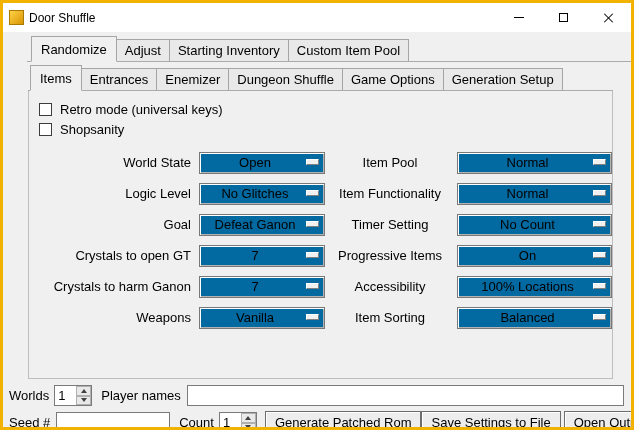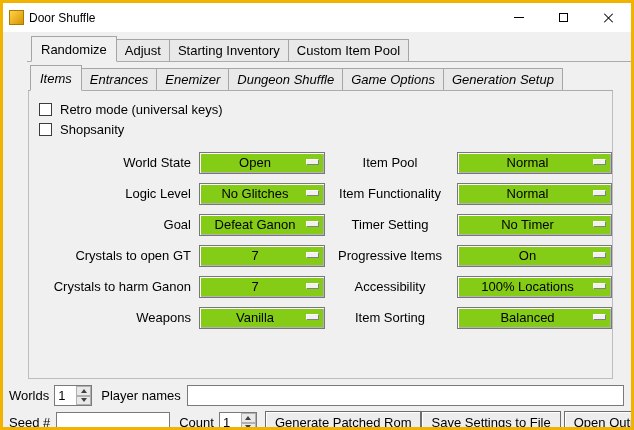--- a/index.html
+++ b/index.html
@@ -39,42 +39,42 @@
     border:1px solid #a5a5a5; border-bottom:none;
     margin-right:0; position:relative; white-space:nowrap; cursor:default;
   }
   .tab + .tab{ margin-left:-1px; }
   .tab.selected{
     background:#f0f0f0; padding:5px 9px 4px 9px;
     margin-bottom:-1px; border-bottom:1px solid #f0f0f0; z-index:2;
   }
 
   .inner-wrap{ margin:3px 18px 0 25px; }
-  .tabs.inner{ padding:0 0 0 2px;font-style:italic; }
+  .tabs.inner{ padding:0 0 0 2px; }
 
   .pane{
     border:1px solid #bdbdbd; border-top:none;
     height:288px; background:#f0f0f0; padding-top:8px;
   }
 
   
   .cb-row{ display:flex; align-items:center; height:20px; margin:0 0 0 10px; cursor:default; }
   .cb-box{ width:13px; height:13px; background:#fff; border:1px solid #3c3c3c; margin-right:8px; flex:0 0 auto; }
 
   
   .form{ margin-top:8px; }
   .form-row{ display:flex; align-items:center; height:31px; }
   .fl1{ width:162px; text-align:right; flex:0 0 auto; }
   .fc1{ width:126px; margin-left:8px; flex:0 0 auto; }
   .fl2{ width:118px; text-align:center; margin-left:6px; flex:0 0 auto; }
   .fc2{ width:155px; margin-left:8px; flex:0 0 auto;text-align:right; }
 
   .om{
     height:22px; position:relative; display:flex; align-items:center; justify-content:center;
-    background:#84cc16; border:1px solid #787878;
+    background:#0369a1; border:1px solid #787878;
     box-shadow: inset 1px 1px 0 #ffffff, inset -1px -1px 0 #b3b3b3;
     cursor:default; padding-right:14px; padding-left:0;
   }
   .om .ind{
     position:absolute; right:5px; top:50%; margin-top:-4px;
     width:13px; height:6px; background:#f1f1f1;
     border:1px solid; border-color:#ffffff #808080 #808080 #ffffff;
   }
 
   
@@ -198,21 +198,21 @@
             <div class="fl1">Goal</div>
             <div class="fc1">
                 <div class="om">
                   <span>Defeat Ganon</span>
                   <span class="ind"></span>
                 </div>
               </div>
             <div class="fl2">Timer Setting</div>
             <div class="fc2">
                 <div class="om">
-                  <span>No Timer</span>
+                  <span>No Count</span>
                   <span class="ind"></span>
                 </div>
               </div>
           </div>
 
           <div class="form-row">
             <div class="fl1">Crystals to open GT</div>
             <div class="fc1">
                 <div class="om">
                   <span>7</span>

